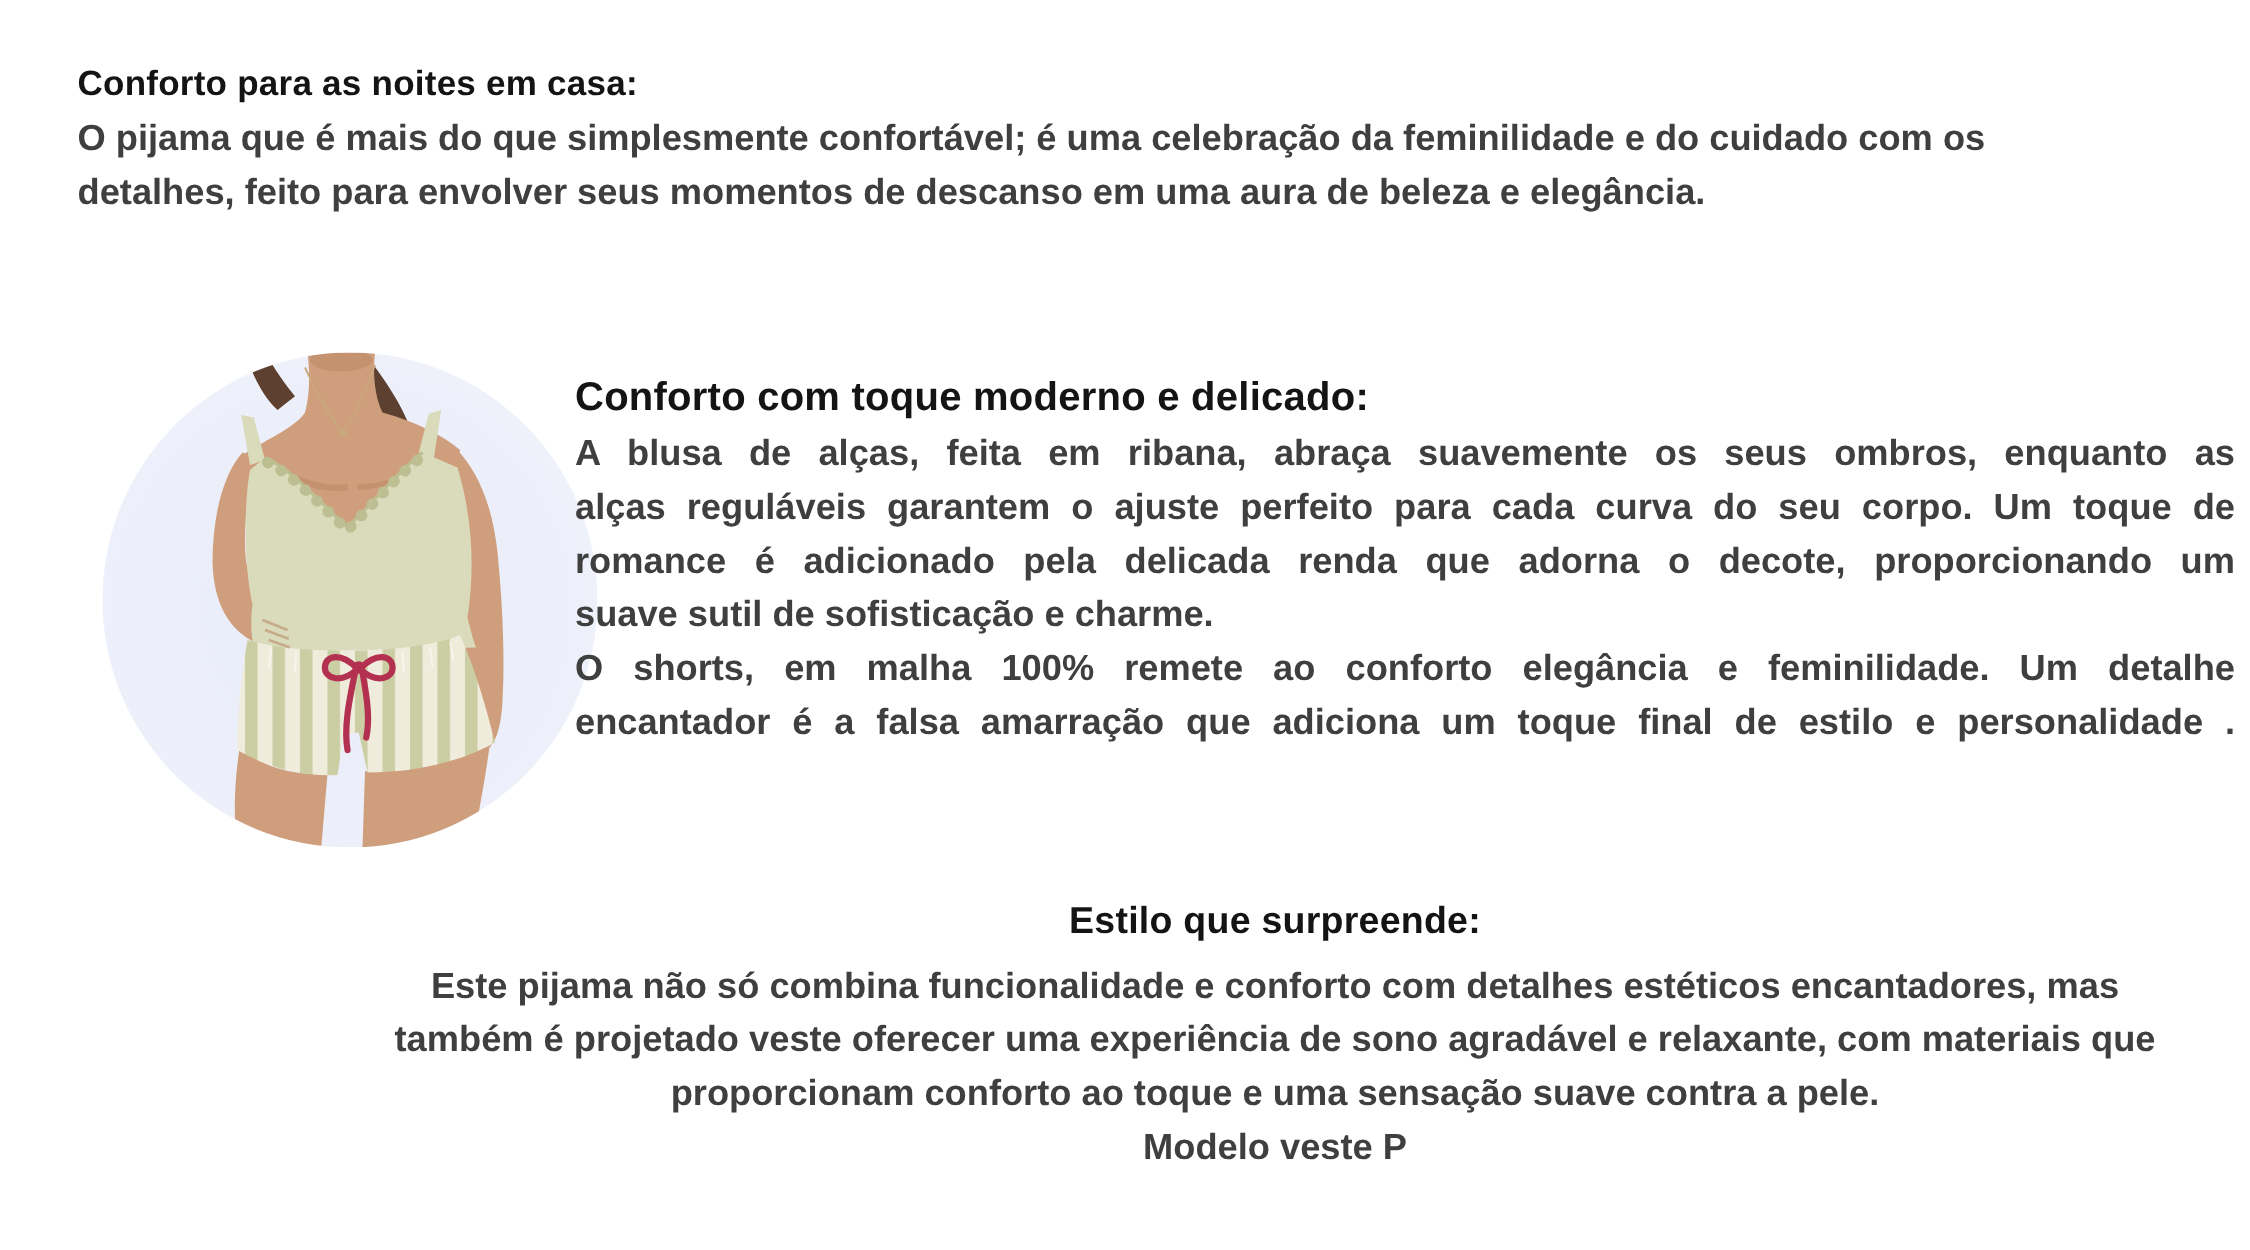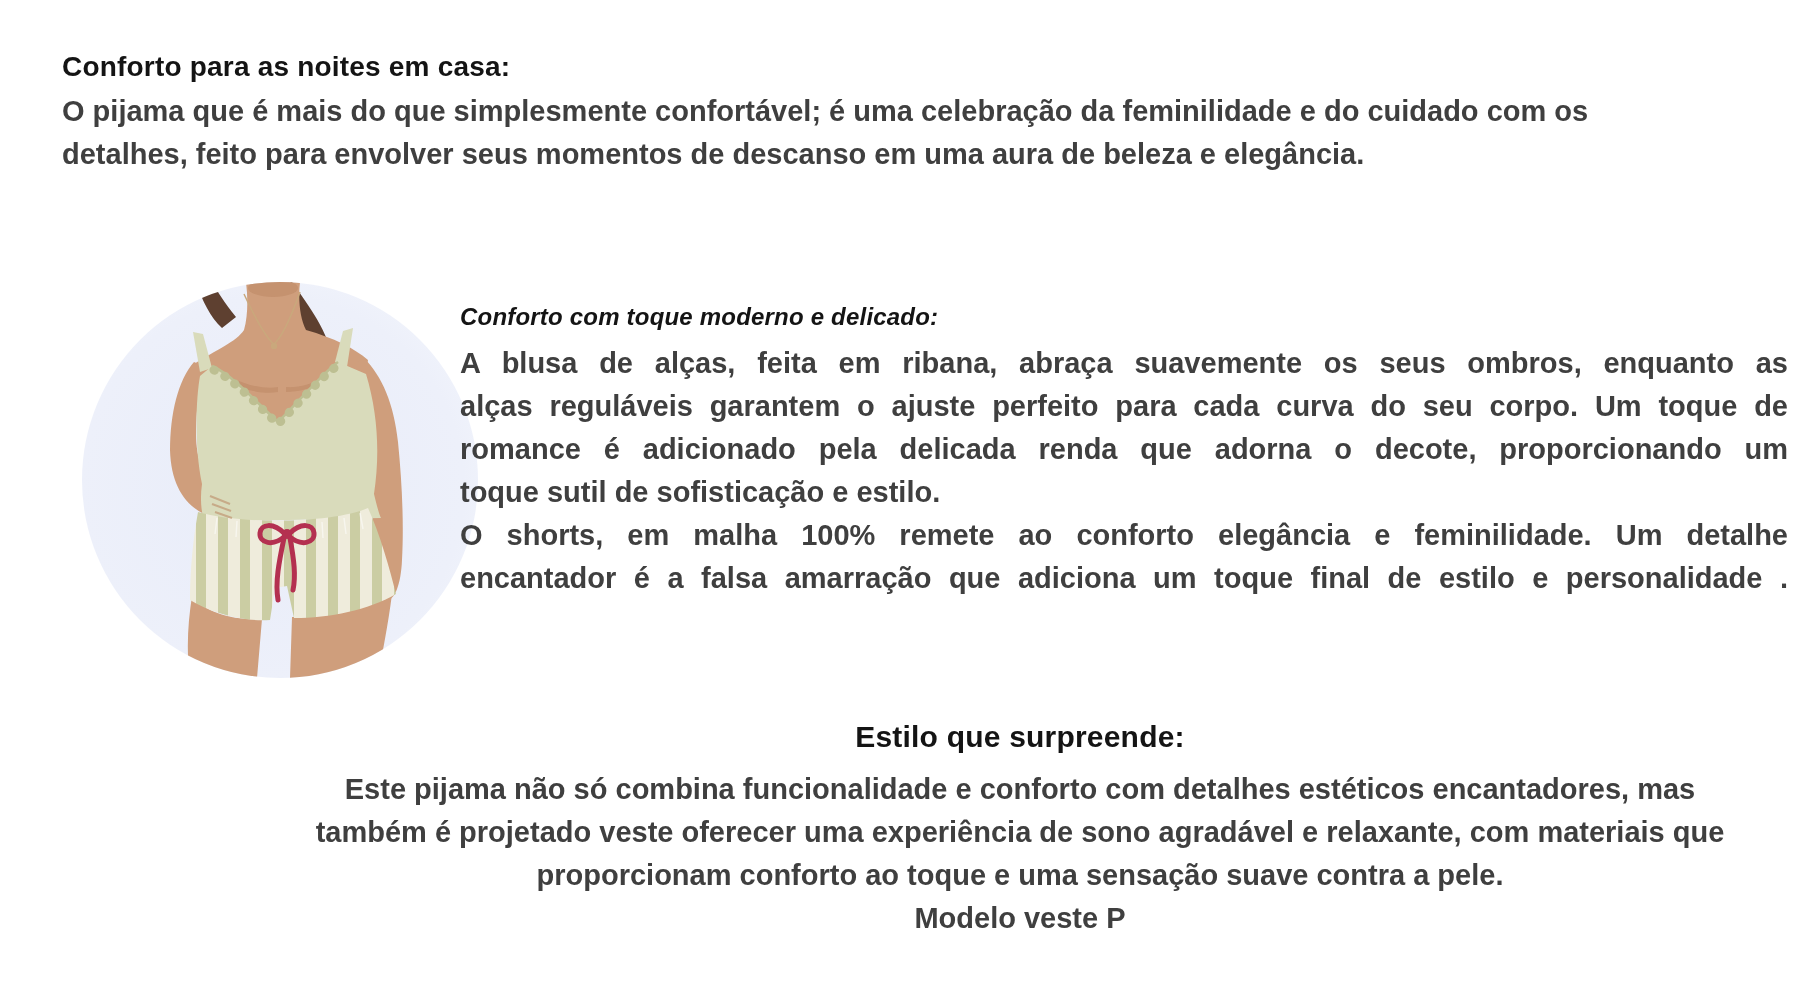--- a/index.html
+++ b/index.html
@@ -33,21 +33,21 @@
     position: absolute;
     left: 42px;
     top: 266px;
     width: 396px;
     height: 396px;
     border-radius: 50%;
     overflow: hidden;
   }
   
   .feature { position: absolute; left: 460px; top: 292px; width: 1328px; }
-  .feature h2 { font-size: 24px; line-height: 50px; letter-spacing: 0.2px; font-style: italic; }
+  .feature h2 { font-size: 32px; line-height: 50px; letter-spacing: 0.2px; }
   
   .style-sec {
     position: absolute;
     left: 250px;
     top: 706px;
     width: 1540px;
     text-align: center;
   }
   .style-sec h3 { font-size: 30px; line-height: 62px; letter-spacing: 0.2px; }
 </style>
@@ -138,21 +138,21 @@
         <path d="M133,230 L150,236"></path>
       </g>
     </svg>
   </figure>
 
   <section class="feature">
     <h2>Conforto com toque moderno e delicado:</h2>
     <p class="body-line just">A blusa de alças, feita em ribana, abraça suavemente os seus ombros, enquanto as</p>
     <p class="body-line just">alças reguláveis garantem o ajuste perfeito para cada curva do seu corpo. Um toque de</p>
     <p class="body-line just">romance é adicionado pela delicada renda que adorna o decote, proporcionando um</p>
-    <p class="body-line nowrap">toque sutil de sofisticação e estilo.</p>
+    <p class="body-line nowrap">suave sutil de sofisticação e charme.</p>
     <p class="body-line just">O shorts, em malha 100% remete ao conforto elegância e feminilidade. Um detalhe</p>
     <p class="body-line just">encantador é a falsa amarração  que adiciona um toque final de estilo e personalidade .</p>
   </section>
 
   <section class="style-sec">
     <h3>Estilo que surpreende:</h3>
     <p class="body-line nowrap">Este  pijama não só combina funcionalidade e conforto com detalhes estéticos encantadores, mas</p>
     <p class="body-line nowrap">também é projetado veste oferecer uma experiência de sono agradável e relaxante, com materiais que</p>
     <p class="body-line nowrap">proporcionam conforto ao toque e uma sensação suave contra a pele.</p>
     <p class="body-line nowrap">Modelo veste P</p>

